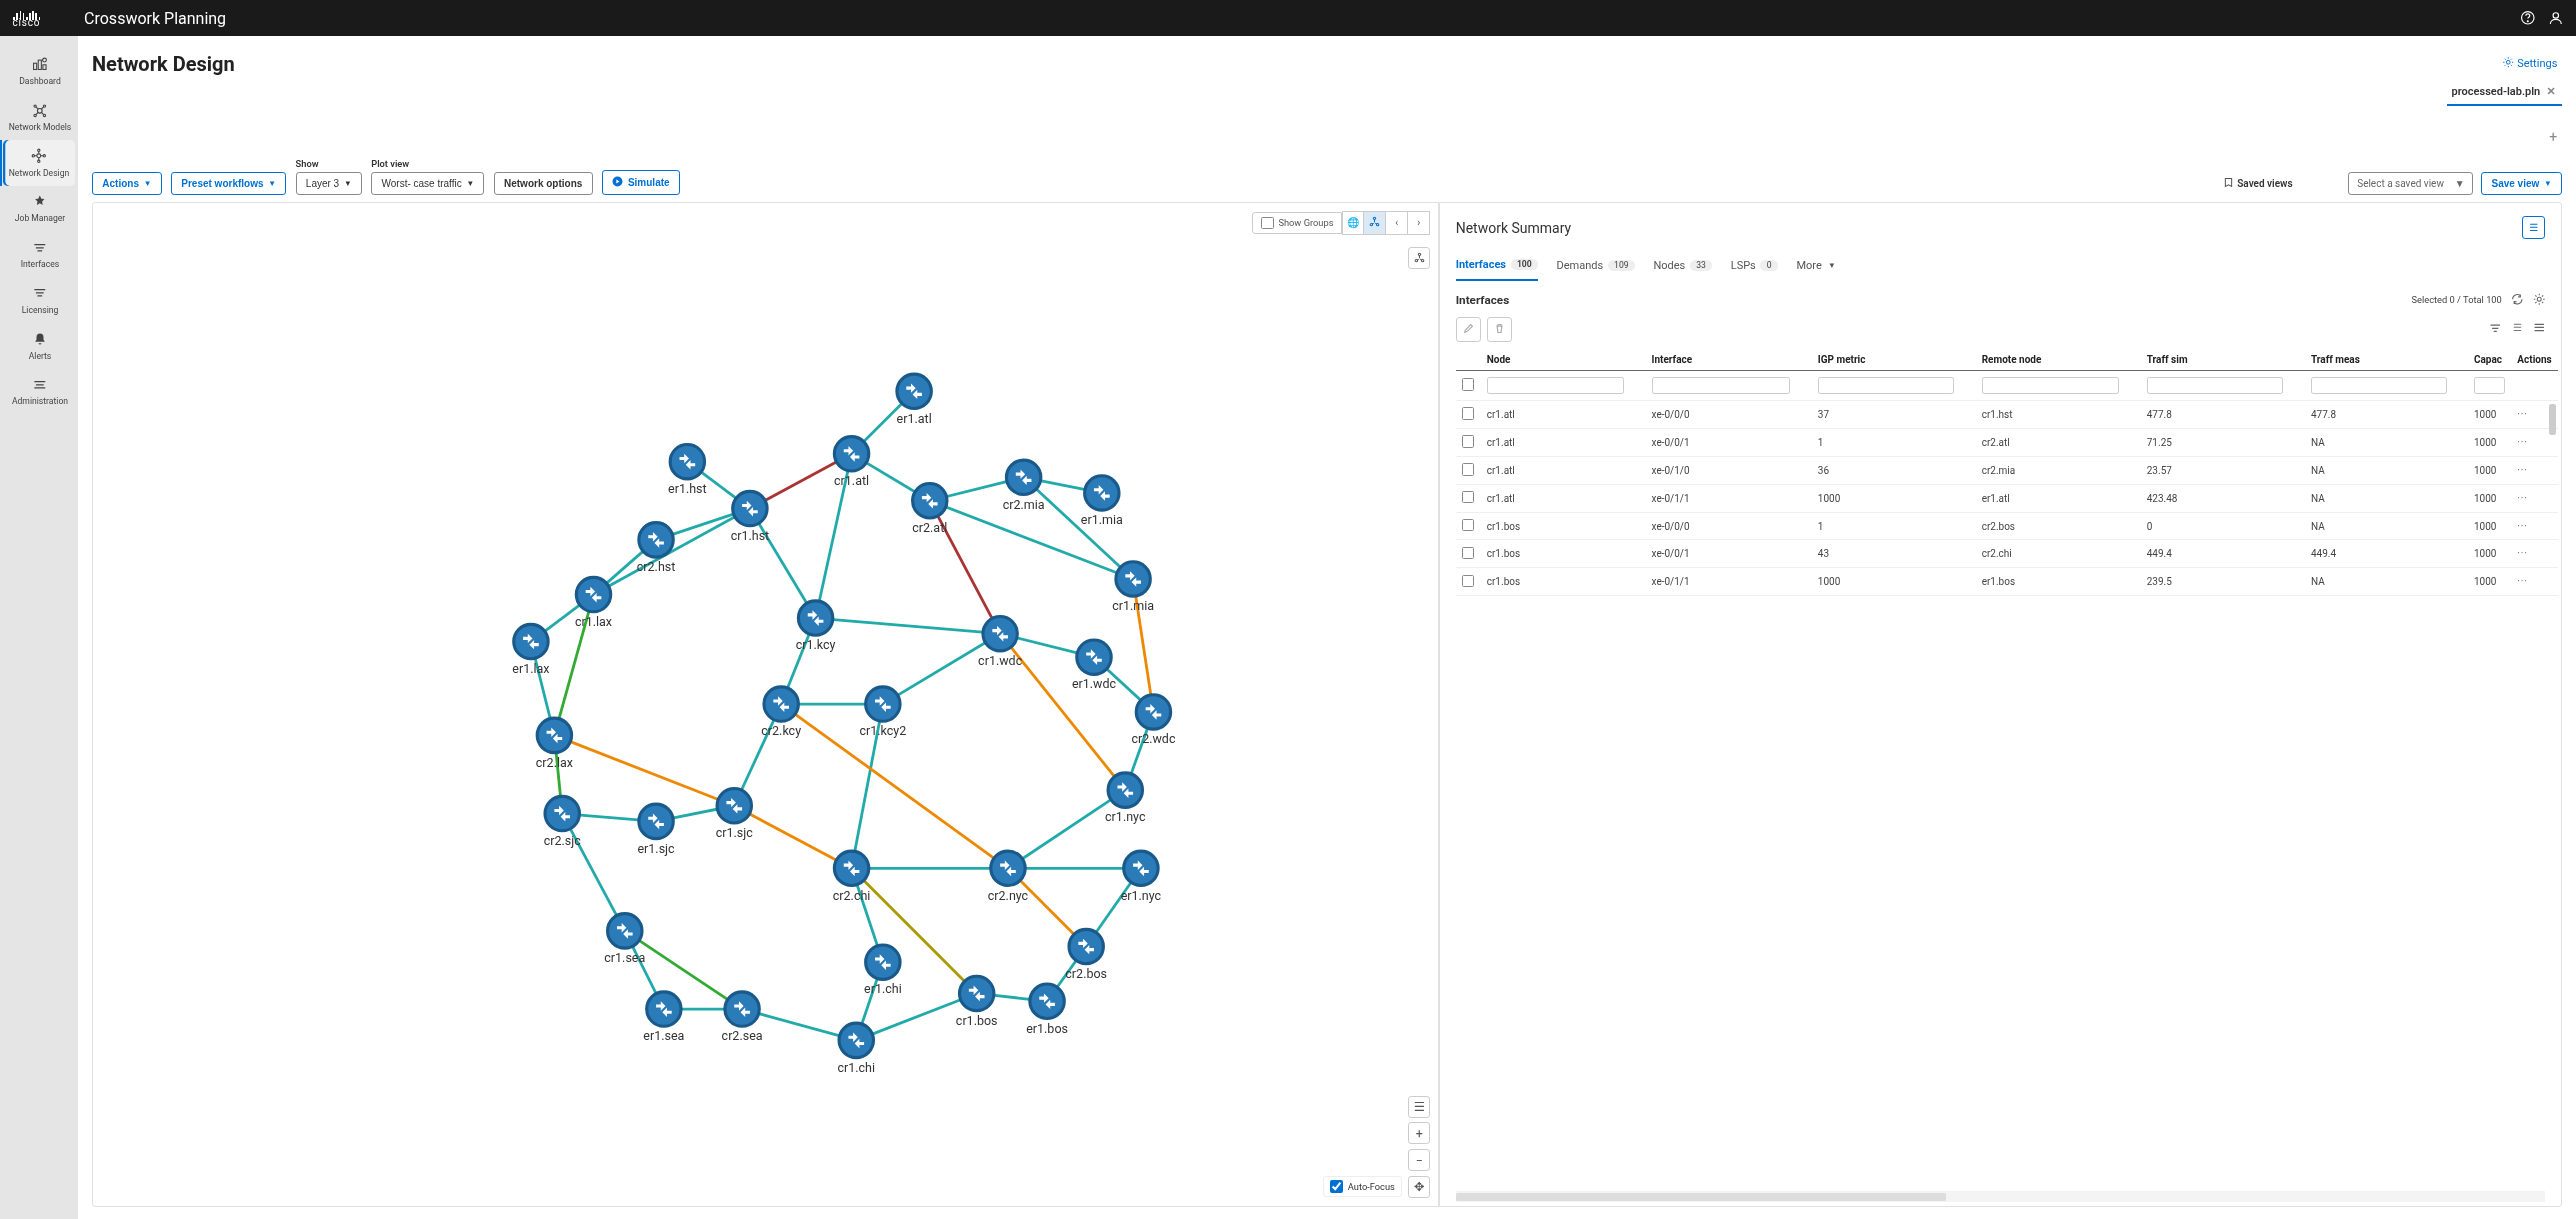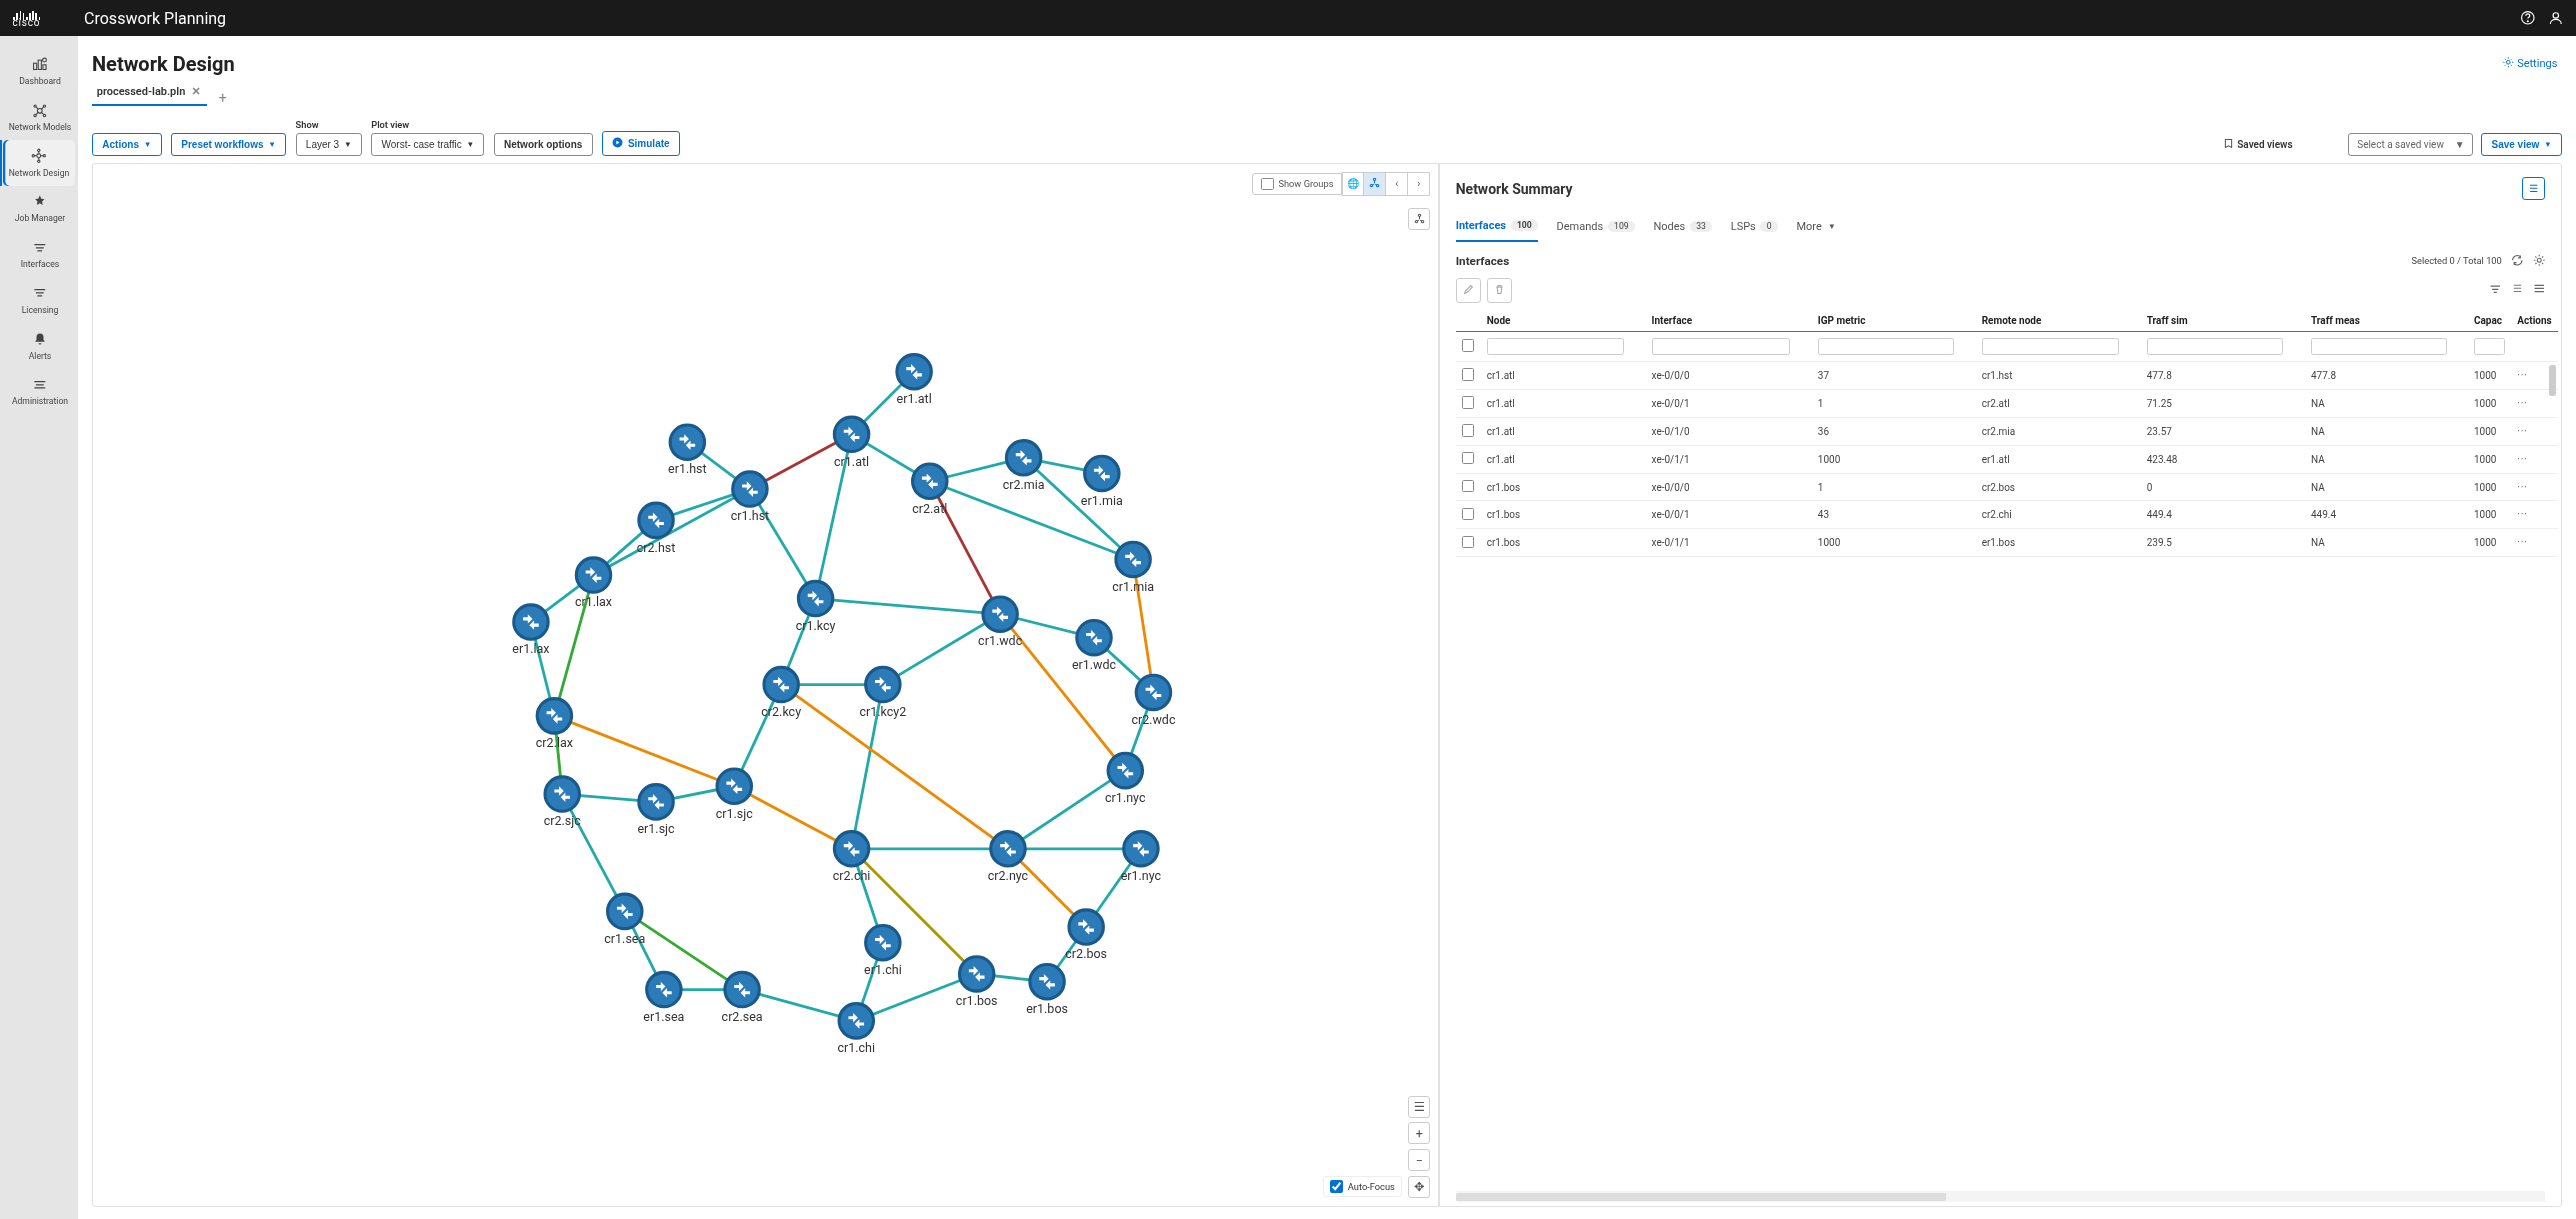--- a/index.html
+++ b/index.html
@@ -15,21 +15,21 @@
 .main-layout { display:flex; height:calc(100vh - 36px); }
 .side-nav { width:78px; background:#e5e5e5; border-right:none; display:flex; flex-direction:column; align-items:stretch; padding-top:12.5px; }
 .nav-item { display:flex; flex-direction:column; align-items:center; padding:7.8px 3.1px; gap:3.1px; font-size:8.6px; color:#444; cursor:pointer; border-left:2.3px solid transparent; }
 .nav-item.active { background:#f0f0f0; border-left:2.3px solid #0070d2; border-radius:4.7px; margin:0 3.1px; border-left:none; box-shadow: inset 2.3px 0 0 #0070d2; position:relative;}
 .nav-item.active::before{ content:''; position:absolute; left:-3.1px; top:0; bottom:0; width:2.3px; background:#0070d2;}
 .nav-icon { width:17px; height:17px; display:flex; align-items:center; justify-content:center; }
 .content { flex:1; display:flex; flex-direction:column; overflow:hidden; }
 .page-head { display:flex; justify-content:space-between; align-items:center; padding:15.6px 18.7px 6.2px 14px; }
 .page-title { font-size:20px; font-weight:700; color:#222; }
 .settings-link { color:#0070d2; font-size:11px; display:flex; align-items:center; gap:3.1px; cursor:pointer; }
-.tabs-row { display:flex; align-items:flex-end; gap:7px; padding:0 14px; }
+.tabs-row { display:flex; align-items:flex-end; gap:23px; padding:0 14px;flex-direction:column; }
 .file-tab { display:flex; align-items:center; gap:4.7px; padding:3.1px 4.7px 6.2px 4.7px; border-bottom:2.3px solid #0070d2; font-weight:600; font-size:11px; }
 .file-tab .close { cursor:pointer; color:#888; font-size:11px; padding:0 1.6px;}
 .add-tab { color:#888; font-size:14px; cursor:pointer; padding:0 4.7px; }
 .toolbar-row { display:flex; align-items:flex-end; gap:9.3px; padding:11px 14px 7.8px 14px; flex-wrap:wrap; justify-content:space-between;}
 .toolbar-left { display:flex; gap:9.3px; align-items:flex-end; flex-wrap:wrap;}
 .toolbar-group { display:flex; flex-direction:column; gap:3.1px; }
 .toolbar-label { font-size:9.3px; font-weight:600; color:#333; }
 .btn { border:0.8px solid #888; background:#fff; border-radius:3.1px; padding:4.7px 9.3px; font-size:10px; cursor:pointer; display:inline-flex; align-items:center; gap:4.7px; color:#333;}
 .btn.blue-border { border-color:#0070d2; color:#0070d2; }
 .btn.blue-border.bold { font-weight:600; }
@@ -48,21 +48,21 @@
 .canvas-side-btn { position:absolute; right:7.8px; border:0.8px solid #ccc; width:22px; height:22px; border-radius:3.1px; display:flex; align-items:center; justify-content:center; cursor:pointer; z-index:3; background:#fff;}
 .canvas-bottom-right { position:absolute; right:7.8px; bottom:7.8px; display:flex; flex-direction:column; gap:4.7px; align-items:flex-end; z-index:3;}
 .zoom-btn { width:22px; height:22px; border:0.8px solid #ccc; border-radius:3.1px; display:flex; align-items:center; justify-content:center; cursor:pointer; font-size:12.5px; color:#555; background:#fff;}
 .auto-focus { display:flex; align-items:center; gap:4.7px; font-size:9.3px; background:#fff; padding:3.1px 6.2px; border-radius:3.1px; border:0.8px solid #eee;}
 .auto-focus input[type=checkbox]{ accent-color:#0070d2;}
 svg.topology { position:absolute; top:0; left:0; width:100%; height:100%; }
 .node-circle { fill:#2b7bb9; stroke:#1a5a8a; stroke-width:2; }
 .node-label { font-size:8px; fill:#333; text-anchor:middle; pointer-events:none;}
 .right-panel { flex:1; border:0.8px solid #e0e0e0; border-left:0.8px solid #e0e0e0; border-radius:0 3.1px 3.1px 0; display:flex; flex-direction:column; min-width:358px; position:relative; }
 .rp-head { display:flex; justify-content:space-between; align-items:center; padding:12.5px 15.6px 6.2px 15.6px;}
-.rp-title { font-size:14px; font-weight:700; }
+.rp-title { font-size:14px; font-weight:400; }
 .rp-list-btn { width:23.4px; height:23.4px; border:1.2px solid #0070d2; border-radius:3.1px; display:flex; align-items:center; justify-content:center; cursor:pointer; color:#0070d2;}
 .summary-tabs { display:flex; gap:18.7px; padding:7.8px 15.6px 0 15.6px; align-items:center; border-bottom:0.8px solid transparent;}
 .stab { display:flex; align-items:center; gap:4.7px; padding:4.7px 0 7.8px 0; cursor:pointer; color:#555; font-size:11px;}
 .stab.active { color:#0070d2; font-weight:700; border-bottom:2.3px solid #0070d2;}
 .badge { background:#eee; border-radius:7.8px; padding:0.8px 6.2px; font-size:8.6px; color:#444;}
 .stab .chev { font-size:7.8px; margin-left:1.6px;}
 .interfaces-head { display:flex; justify-content:space-between; align-items:center; padding:11px 15.6px 4.7px 15.6px;}
 .interfaces-title { font-size:11.7px; font-weight:700;}
 .sel-total { font-size:9.3px; color:#444; display:flex; align-items:center; gap:9.3px;}
 .icon-grey { color:#777; cursor:pointer;}

